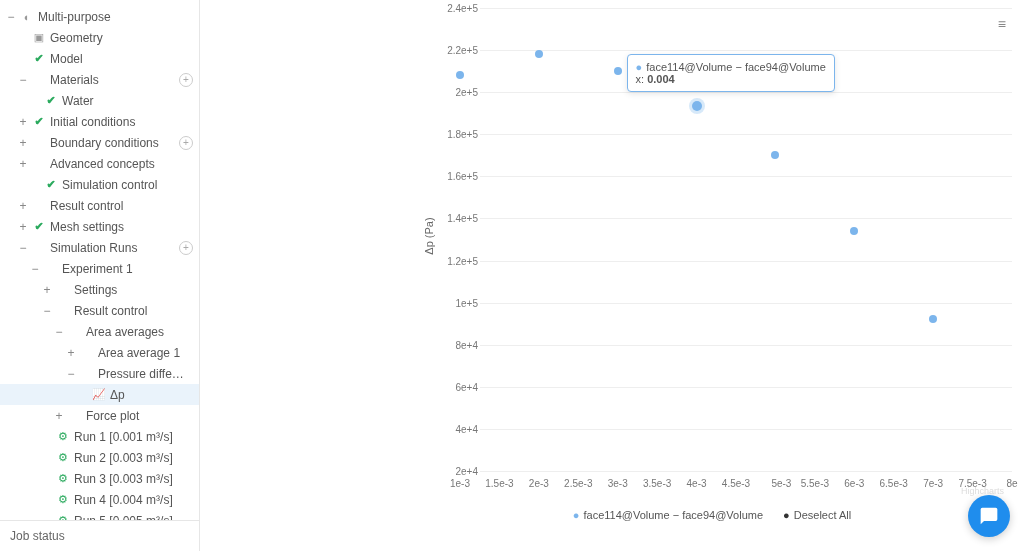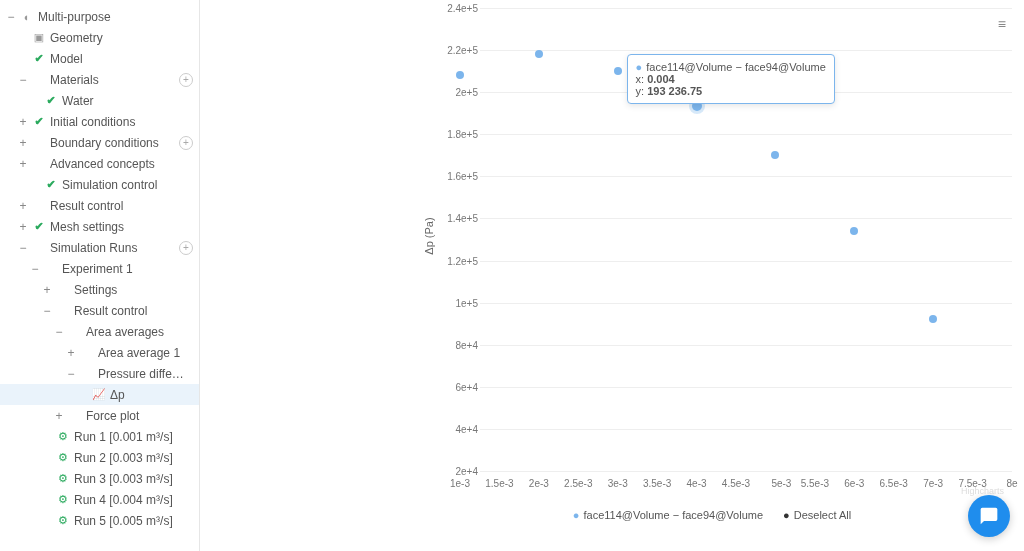--- a/index.html
+++ b/index.html
@@ -194,20 +194,23 @@
           <span class="ico gear">⚙</span>
           <span class="label">Run 4 [0.004 m³/s]</span>
         </div>
         <div class="tree-item">
           <span class="indent" style="width:36px"></span>
           <span class="exp"></span>
           <span class="ico gear">⚙</span>
           <span class="label">Run 5 [0.005 m³/s]</span>
         </div>
       </div>
+    <div class="job-status">
+      <span>Job status</span>
+    </div>
   </aside>
 
   <main class="main">
     <div class="menu-icon">≡</div>
     <div class="ylabel">Δp (Pa)</div>
     <div class="plot" id="plot">
         <div class="grid-y" style="top: 463px;"></div>
         <div class="tick-y" style="top: 463px;">2e+4</div>
         <div class="grid-y" style="top: 420.909px;"></div>
         <div class="tick-y" style="top: 420.909px;">4e+4</div>
@@ -249,21 +252,20 @@
         <div class="point" style="left: 0px; top: 67.3455px;"></div>
         <div class="point" style="left: 78.8571px; top: 46.3px;"></div>
         <div class="point" style="left: 157.714px; top: 63.1364px;"></div>
         <div class="point hover" style="left: 236.571px; top: 98.4154px;"></div>
         <div class="point" style="left: 315.429px; top: 147.318px;"></div>
         <div class="point" style="left: 394.286px; top: 223.082px;"></div>
         <div class="point" style="left: 473.143px; top: 311.473px;"></div>
         <div class="tooltip" style="left: 166.571px; top: 46.4154px;">
           <div class="tt-series">face114@Volume − face94@Volume</div>
           <div>x: <b>0.004</b></div>
-          <div>y: <b>193 236.75</b></div>
         </div>
       </div>
     <div class="legend">
       <span class="legend-item series">face114@Volume − face94@Volume</span>
       <span class="legend-item deselect">Deselect All</span>
     </div>
     <div class="credit">Highcharts</div>
     <div class="chat-bubble">
       <svg width="20" height="20" viewBox="0 0 24 24">
           <path d="M20 2H4a2 2 0 0 0-2 2v18l4-4h14a2 2 0 0 0 2-2V4a2 2 0 0 0-2-2z"></path>

